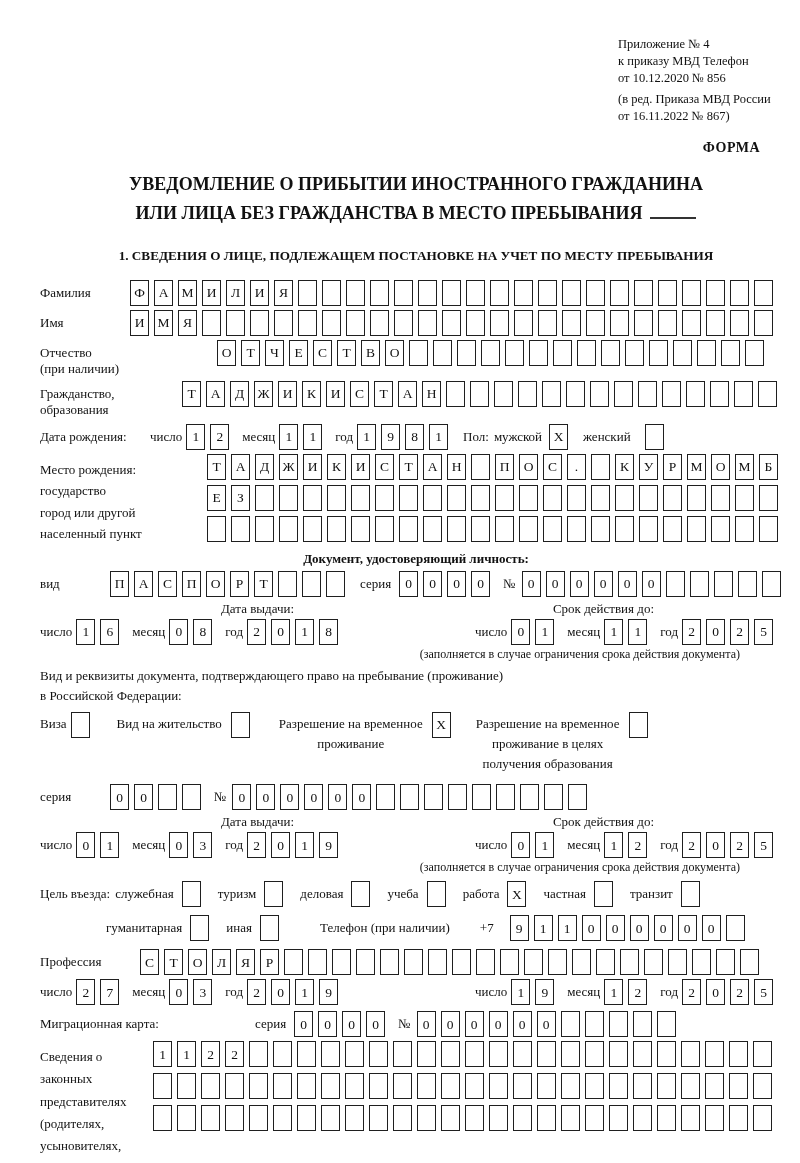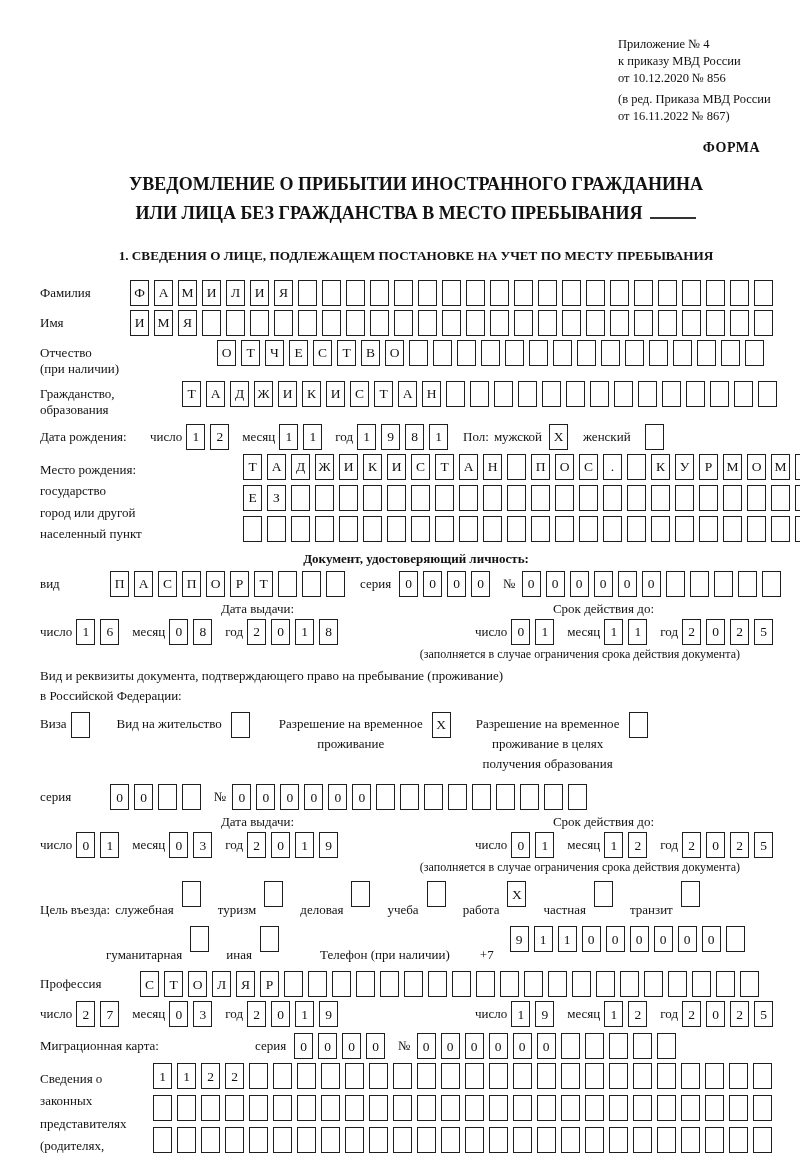--- a/index.html
+++ b/index.html
@@ -27,32 +27,32 @@
   .dates-row{display:flex;font-size:13px;margin-top:2px;}
   .dcol-left{width:435px;display:flex;} .dcol-right{display:flex;}
   .dg{display:flex;} .dg .dlbl{padding-top:5px;margin-right:4px;} .dg .boxes{margin-right:8px;}
   .note-right{font-size:12px;text-align:right;margin:2px 52px 6px 0;}
   .plain{font-size:13px;margin:4px 0 2px 0;}
   .cbrow{display:flex;align-items:flex-start;font-size:13px;margin:6px 0 10px 0;}
   .cbitem{display:flex;align-items:flex-start;}
   .cbl{text-align:center;line-height:1.55;padding-top:4px;}
   .cbitem .boxes{margin-left:9px;padding-top:2px;}
   .goalrow{display:flex;align-items:flex-start;font-size:13px;margin-bottom:8px;}
-  .goalrow .t{padding-top:5px;margin-top:16px;} .goalrow .boxes{margin-left:8px;margin-right:12px;padding-top:0;}
+  .goalrow .t{padding-top:5px;} .goalrow .boxes{margin-left:8px;margin-right:12px;padding-top:0;}
   .indent66{margin-left:66px;}
   .repgrid .boxes{margin-bottom:6px;}
 </style>
 </head>
 <body>
 
 <div class="page">
 
   <div class="doc-header">
     <div>Приложение № 4</div>
-    <div>к приказу МВД России</div>
+    <div>к приказу МВД Телефон</div>
     <div>от 10.12.2020 № 856</div>
     <div class="gap">(в ред. Приказа МВД России</div>
     <div>от 16.11.2022 № 867)</div>
   </div>
 
   <div class="forma">ФОРМА</div>
 
   <div class="title">
     <div>УВЕДОМЛЕНИЕ О ПРИБЫТИИ ИНОСТРАННОГО ГРАЖДАНИНА</div>
     <div>
@@ -219,21 +219,21 @@
     <span class="lbl" style="margin-left:5px;">мужской</span>
     <span class="boxes" style="margin-left:7px;">
         <span class="cell">X</span>
       </span>
     <span class="lbl" style="margin-left:10px;">женский</span>
     <span class="boxes" style="margin-left:14px;">
         <span class="cell"></span>
       </span>
   </div>
 
-  <div class="row" style="margin-top:0;gap:36px;">
+  <div class="row" style="margin-top:0;">
     <div class="lbl w167" style="line-height:1.65;">
       <div>Место рождения:</div>
       <div>государство</div>
       <div>город или другой</div>
       <div>населенный пункт</div>
     </div>
     <div class="stack">
       <div class="boxes">
           <span class="cell">Т</span>
           <span class="cell">А</span>

